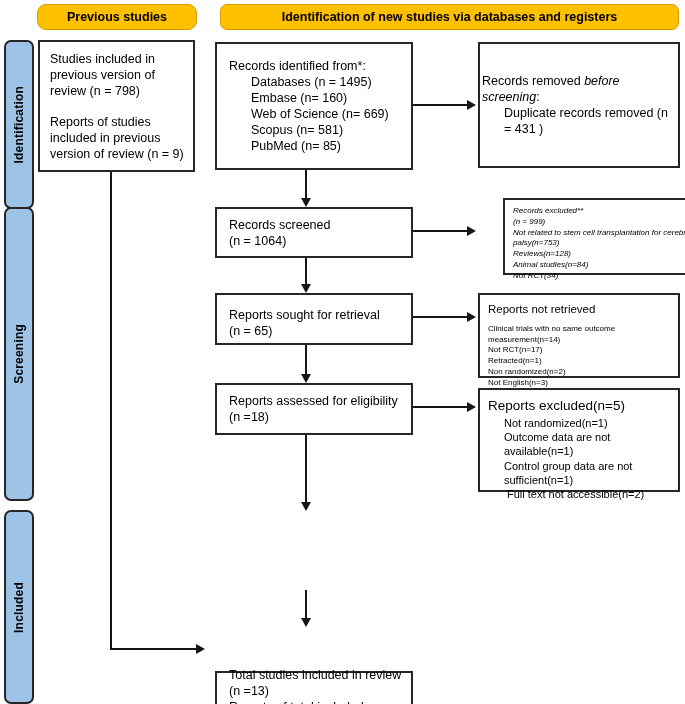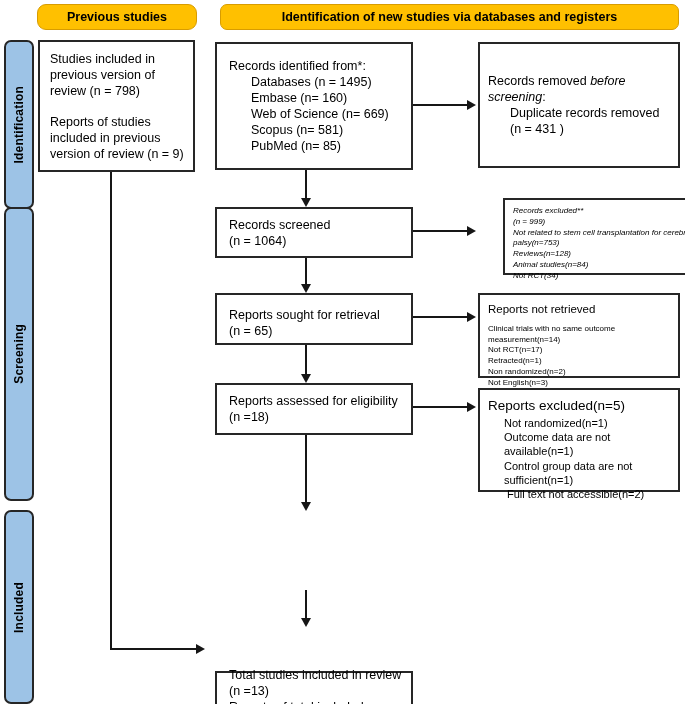--- a/index.html
+++ b/index.html
@@ -84,21 +84,21 @@
   </div>
 
 
   <div class="wbox" style="left:215px;top:627px;width:198px;height:71px;padding:5px 6px 5px 12px;margin-top:44px;">
     <div>Total studies included in review</div>
     <div>(n =13)</div>
     <div>Reports of total included studies</div>
     <div>(n =13)</div>
   </div>
 
-  <div class="wbox" style="left:478px;top:42px;width:202px;height:126px;padding:6px 6px 6px 8px;">
+  <div class="wbox" style="left:478px;top:42px;width:202px;height:126px;padding:6px 6px 6px 2px;">
     <div>
       <span>Records removed </span><em>before screening</em><span>:</span>
     </div>
     <div class="indent">Duplicate records removed (n = 431 )</div>
   </div>
 
   <div class="wbox top-align small-text" style="left:503px;top:198px;width:202px;height:77px;padding:6px 8px;font-style:italic;">
     <div>Records excluded**</div>
     <div>(n = 999)</div>
     <div>Not related to stem cell transplantation for cerebral palsy(n=753)</div>

